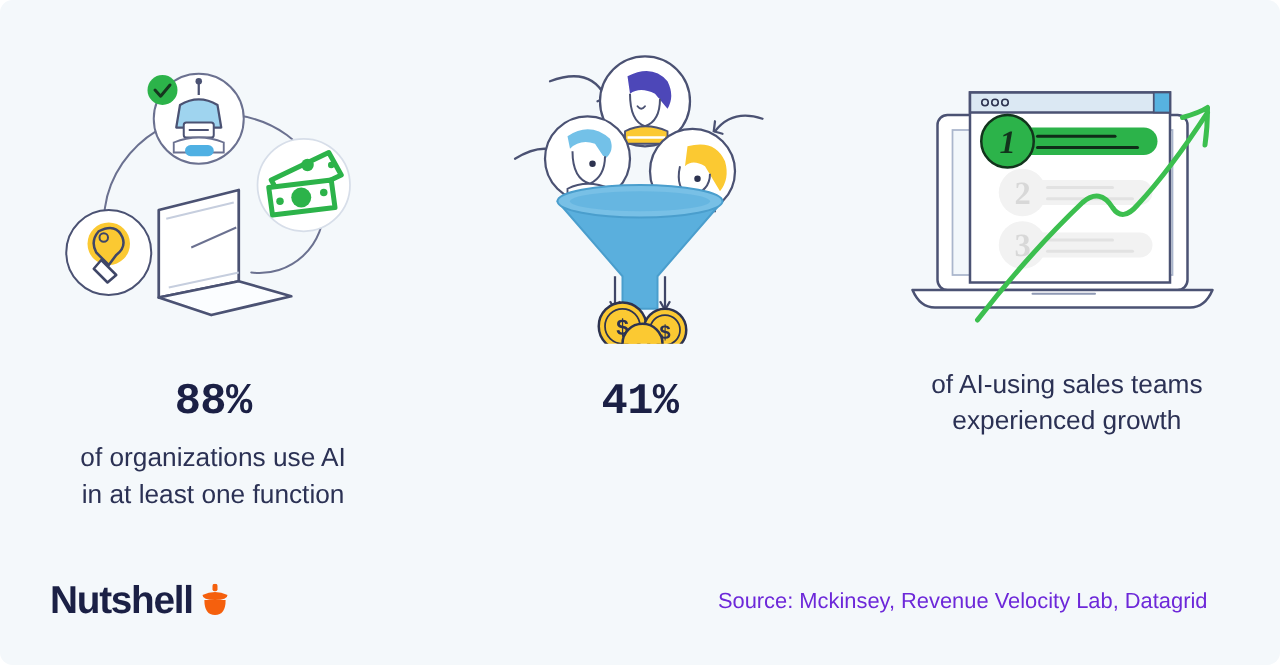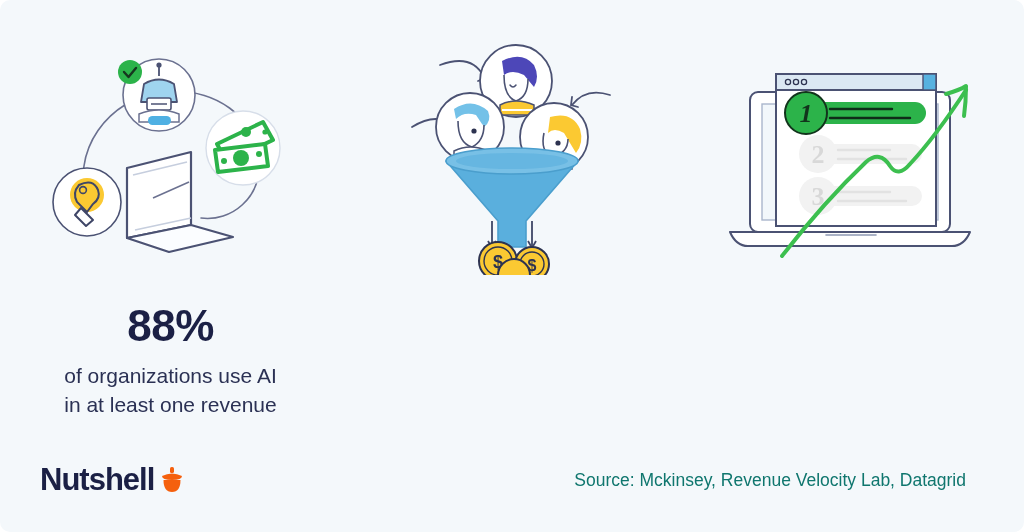--- a/index.html
+++ b/index.html
@@ -42,26 +42,27 @@
     align-items: center;
   }
   .art-wrap {
     width: 300px;
     height: 250px;
     display: flex;
     align-items: center;
     justify-content: center;
   }
   .stat-value {
-    font-size: 44px;
+    font-size: 35px;
     font-weight: bold;
     color: #1b2045;
     letter-spacing: -0.5px;
     margin-top: 24px;
     line-height: 1;
+    font-family: Liberation Mono, monospace;
   }
   .stat-desc {
     font-size: 21px;
     color: #2b3154;
     text-align: center;
     line-height: 1.38;
     margin-top: 14px;
     max-width: 310px;
   }
 
@@ -84,21 +85,21 @@
     gap: 7px;
   }
   .logo-word {
     font-size: 31px;
     font-weight: bold;
     color: #1b2045;
     letter-spacing: -1px;
   }
   .source {
     font-size: 17.5px;
-    color: #0f766e;
+    color: #6d28d9;
     white-space: nowrap;
   }
 </style>
 </head>
 <body>
 
 <div class="canvas">
 
   <div class="stats-row">
 
@@ -145,21 +146,21 @@
             <circle cx="46" cy="155" r="17" fill="#fbc932"></circle>
             <path d="M38 145 Q52 138 57 150 Q60 158 52 164 L46 172 L36 162 Q31 153 38 145 Z" fill="none" stroke="#3f4667" stroke-width="2"></path>
             <path d="M40 168 L52 180 L45 186 L34 175 Z" fill="#ffffff" stroke="#3f4667" stroke-width="2" stroke-linejoin="round"></path>
             <circle cx="42" cy="150" r="3.4" fill="none" stroke="#3f4667" stroke-width="1.6"></circle>
           </g>
         </svg>
       </div>
       <div class="stat-value">88%</div>
       <div class="stat-desc">
         <span style="white-space: pre-line">of organizations use AI
-in at least one revenue</span>
+in at least one function</span>
       </div>
     </div>
 
     <div class="stat-col">
       <div class="art-wrap">
         <svg width="240" height="240" viewBox="0 0 240 240">
 
           <g fill="none" stroke="#4b5273" stroke-width="1.8" stroke-linecap="round">
             <path d="M48 30 Q80 18 92 42"></path>
             <path d="M86 46 L93 43 L91 35"></path>
@@ -209,20 +210,21 @@
             <circle cx="106" cy="226" r="19" fill="#fbc932" stroke="#2d3350" stroke-width="2"></circle>
             <circle cx="106" cy="226" r="14" fill="none" stroke="#2d3350" stroke-width="1.4"></circle>
             <text x="106" y="233" font-family="'Liberation Sans', sans-serif" font-size="18" font-weight="bold" fill="#2d3350" text-anchor="middle">$</text>
             <circle cx="140" cy="229" r="17" fill="#fbc932" stroke="#2d3350" stroke-width="2"></circle>
             <circle cx="140" cy="229" r="12" fill="none" stroke="#2d3350" stroke-width="1.4"></circle>
             <text x="140" y="236" font-family="'Liberation Sans', sans-serif" font-size="16" font-weight="bold" fill="#2d3350" text-anchor="middle">$</text>
             <circle cx="122" cy="240" r="16" fill="#fbc932" stroke="#2d3350" stroke-width="2"></circle>
           </g>
         </svg>
       </div>
+      <div class="stat-value">41%</div>
     </div>
 
     <div class="stat-col">
       <div class="art-wrap">
         <svg width="280" height="230" viewBox="0 0 280 230">
 
           <g>
             <rect x="36" y="52" width="200" height="140" rx="8" fill="#ffffff" stroke="#4b5273" stroke-width="2"></rect>
             <rect x="48" y="64" width="176" height="116" fill="#f2f7fb" stroke="#aab6cc" stroke-width="1.4"></rect>
             <path d="M16 192 H256 Q250 206 238 206 H34 Q22 206 16 192 Z" fill="#ffffff" stroke="#4b5273" stroke-width="2" stroke-linejoin="round"></path>
@@ -260,20 +262,24 @@
               <path d="M124 152 H176" stroke="#e2e2e2" stroke-width="2.4" stroke-linecap="round"></path>
               <path d="M124 161 H192" stroke="#e2e2e2" stroke-width="2.4" stroke-linecap="round"></path>
             </g>
           </g>
 
           <g fill="none" stroke="#3cbf4f" stroke-width="4" stroke-linecap="round" stroke-linejoin="round">
             <path d="M68 216 Q110 162 152 122 Q166 110 176 126 Q184 138 196 124 Q222 96 252 50"></path>
             <path d="M232 54 Q246 50 252 46 Q252 62 250 76"></path>
           </g>
         </svg>
+      </div>
+      <div class="stat-desc">
+        <span style="white-space: pre-line">of AI-using sales teams
+experienced growth</span>
       </div>
     </div>
 
   </div>
 
   <div class="footer">
     <div class="logo">
       <span class="logo-word">Nutshell</span>
       <svg width="22" height="26" viewBox="0 0 22 26">
         <rect x="9" y="0" width="4" height="6" rx="1.6" fill="#f5600d"></rect>

